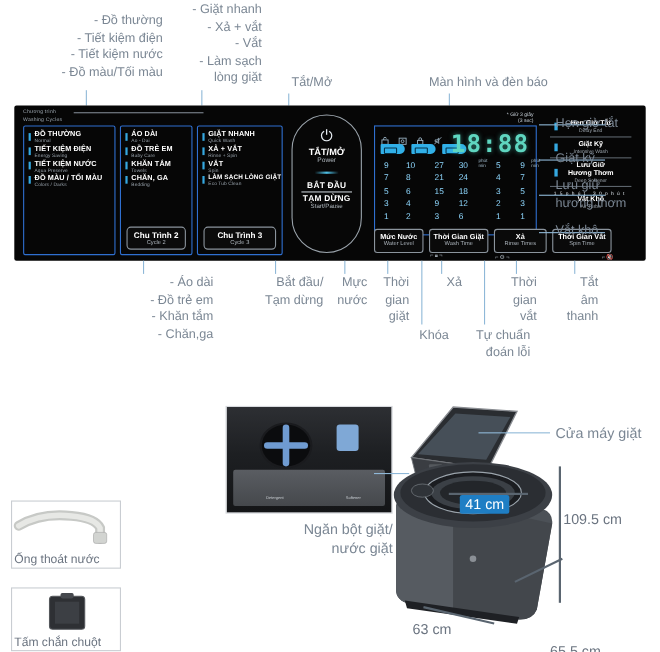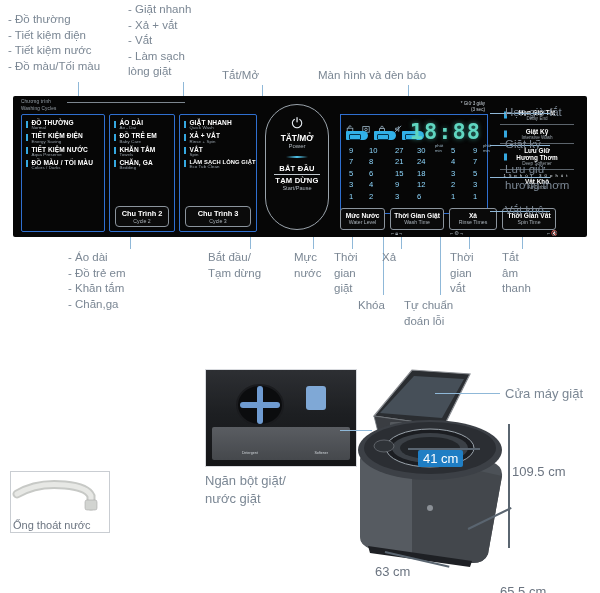--- a/index.html
+++ b/index.html
@@ -10,21 +10,21 @@
     color: #6b7280;
     position: relative;
     overflow: hidden;
   }
   .callout-txt {
     position: absolute;
     font-size: 11.5px;
     color: #7b8794;
     line-height: 1.35;
     white-space: pre-line;
-    text-align: left;
+    text-align: right;
   }
   .lead {
     position: absolute;
     background: #8fb8d8;
   }
   .lead.v { width: 1px; }
   .lead.h { height: 1px; }
 
   
   #panel {
@@ -203,21 +203,21 @@
     background: linear-gradient(180deg,#5a5d62,#45484c);
     border-radius: 2px;
   }
   #drawer-photo .tray span {
     position: absolute; bottom: 5px; font-size: 3.6px; color: #cfd4d9; text-align:center;
   }
   #machine {
     left: 352px; top: 368px; width: 180px; height: 200px;
   }
   #acc-wrap { position: absolute; left: 10px; top: 455px; width: 200px; }
-  .acc-grid { display: flex; flex-wrap: wrap; width: 200px; margin-top: 16px; gap: 17px; }
+  .acc-grid { display: flex; flex-wrap: wrap; width: 200px; margin-top: 0; gap: 17px; }
   .acc-cell {
     border: 1px solid #c9cdd2; position: relative;
     display: flex; flex-direction: column; justify-content: flex-end;
   }
   .acc-cell .lbl { font-size: 11px; color: #6b7480; padding: 1px 2px; }
   #acc1 { width: 100px; height: 62px; }
   #acc2 { width: 100px; height: 58px; }
   #acc3 { width: 100px; height: 58px; }
   .acc-art { position: absolute; left: 0; right: 0; top: 4px; height: 36px; }
   .dimlabel {
@@ -623,14 +623,24 @@
     <div class="acc-cell" id="acc1">
       <div class="acc-art">
         <svg width="100" height="36" viewBox="0 0 100 36">
           <path d="M6 18 Q26 6 54 9 Q76 11 80 20 L80 30" fill="none" stroke="#c7c9c6" stroke-width="9" stroke-linecap="round"></path>
           <path d="M6 18 Q26 6 54 9 Q76 11 80 20 L80 30" fill="none" stroke="#e7e8e5" stroke-width="5" stroke-linecap="round"></path>
           <rect x="74" y="24" width="12" height="10" rx="2" fill="#d2d4d1" stroke="#aaa" stroke-width="0.6"></rect>
         </svg>
       </div>
       <div class="lbl">Ống thoát nước</div>
     </div>
+    <div class="acc-cell" id="acc3">
+      <div class="acc-art">
+        <svg width="100" height="36" viewBox="0 0 100 36">
+          <rect x="34" y="3" width="32" height="30" rx="3" fill="#2e3034" stroke="#55585c" stroke-width="1"></rect>
+          <rect x="39" y="8" width="22" height="20" fill="#3c3f44"></rect>
+          <rect x="44" y="0" width="12" height="5" rx="2" fill="#46494e"></rect>
+        </svg>
+      </div>
+      <div class="lbl">Tấm chắn chuột</div>
+    </div>
   </div>
 </div>
 
 </body></html>

